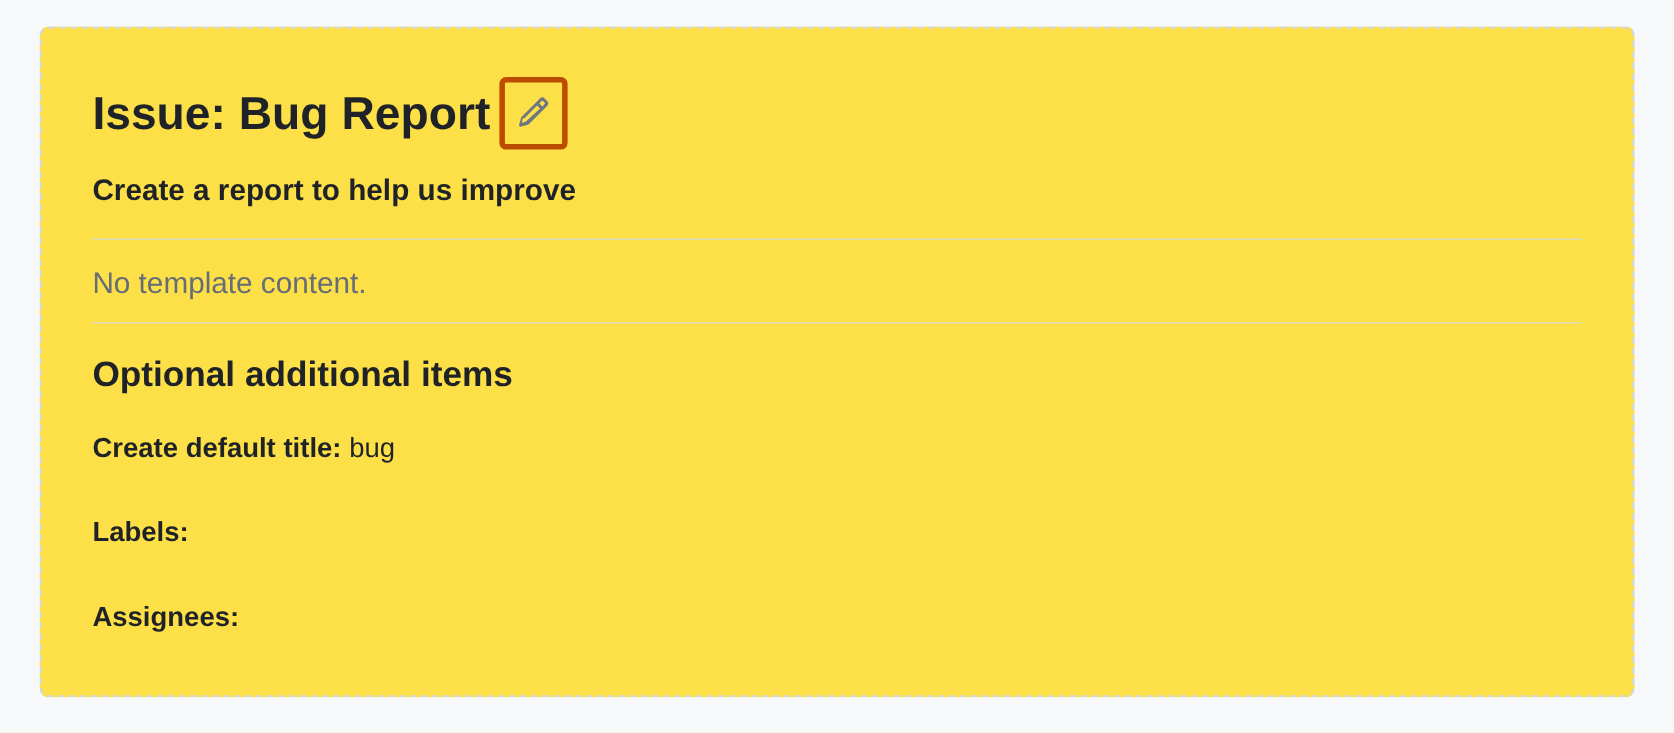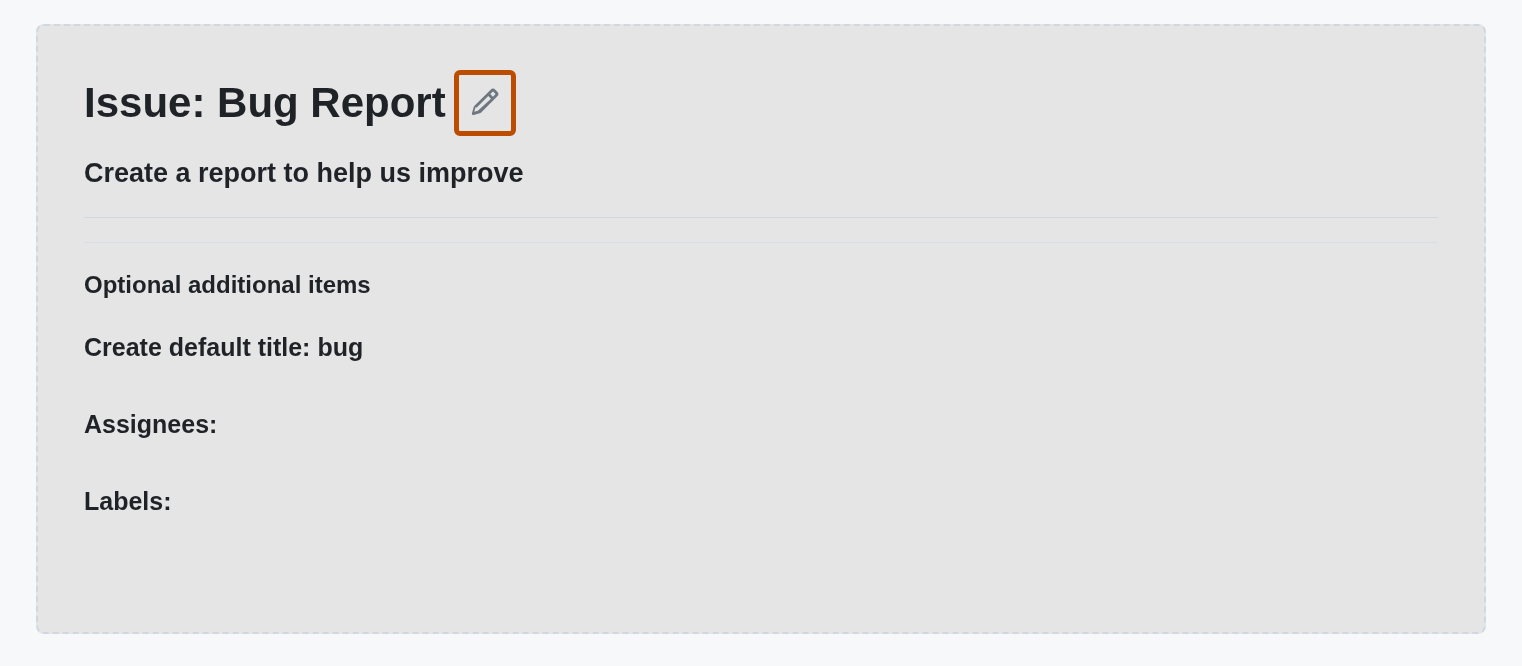--- a/index.html
+++ b/index.html
@@ -9,21 +9,21 @@
     width: 1522px;
     height: 666px;
     font-family: -apple-system, BlinkMacSystemFont, "Segoe UI", Helvetica, Arial, sans-serif;
     background: #f6f8fa;
     color: #1f2328;
   }
   .outer {
     padding: 24px 36px;
   }
   .card {
-    background: #e5e5e5;
+    background: #fde047;
     border: 2px dashed #d0d7de;
     border-radius: 8px;
     padding: 44px 46px 30px 46px;
     min-height: 610px;
   }
   .title-row {
     display: flex;
     align-items: center;
     gap: 6px;
   }
@@ -67,38 +67,38 @@
     font-size: 27px;
     color: #656d76;
     margin: 8px 0 20px 0;
   }
   hr.rule2 {
     border: none;
     border-top: 1px solid #d8dee4;
     margin: 12px 0 28px 0;
   }
   .section-heading {
-    font-size: 24px;
+    font-size: 32px;
     font-weight: 700;
     margin: 6px 0 34px 0;
     color: #1f2328;
   }
   .field-row {
     font-size: 25px;
     margin: 0 0 48px 0;
     color: #1f2328;
   }
   .field-row:last-child {
     margin-bottom: 0;
   }
   .field-label {
     font-weight: 700;
   }
   .field-value {
-    font-weight: 700;
+    font-weight: 400;
   }
 </style>
 </head>
 <body>
 
 <div class="outer">
   <div class="card">
 
     <div class="title-row">
       <h1 class="title">Issue: Bug Report</h1>
@@ -108,35 +108,36 @@
             <path d="M11.013 1.427a1.75 1.75 0 0 1 2.474 0l1.086 1.086a1.75 1.75 0 0 1 0 2.474l-8.61 8.61c-.21.21-.47.364-.756.445l-3.251.93a.75.75 0 0 1-.927-.928l.929-3.25c.081-.286.235-.547.445-.758l8.61-8.61Zm.176 4.823L9.75 4.81l-6.286 6.287a.25.25 0 0 0-.64.108l-.558 1.953 1.953-.558a.249.249 0 0 0 .108-.064Zm1.238-3.763a.25.25 0 0 0-.354 0L10.811 3.75l1.439 1.44 1.263-1.263a.25.25 0 0 0 0-.354Z"></path>
           </svg>
         </span>
       </button>
     </div>
 
     <div class="subtitle">Create a report to help us improve</div>
 
     <hr class="rule">
 
+    <div class="empty-msg">No template content.</div>
 
     <hr class="rule2">
 
     <div class="section-heading">Optional additional items</div>
 
     <div class="field-row">
       <span class="field-label">Create default title:</span>
       <span> </span>
       <span class="field-value">bug</span>
     </div>
 
     <div class="field-row">
-      <span class="field-label">Assignees:</span>
+      <span class="field-label">Labels:</span>
       <span class="field-value"></span>
     </div>
 
     <div class="field-row">
-      <span class="field-label">Labels:</span>
+      <span class="field-label">Assignees:</span>
       <span class="field-value"></span>
     </div>
 
   </div>
 </div>
 
 </body></html>

